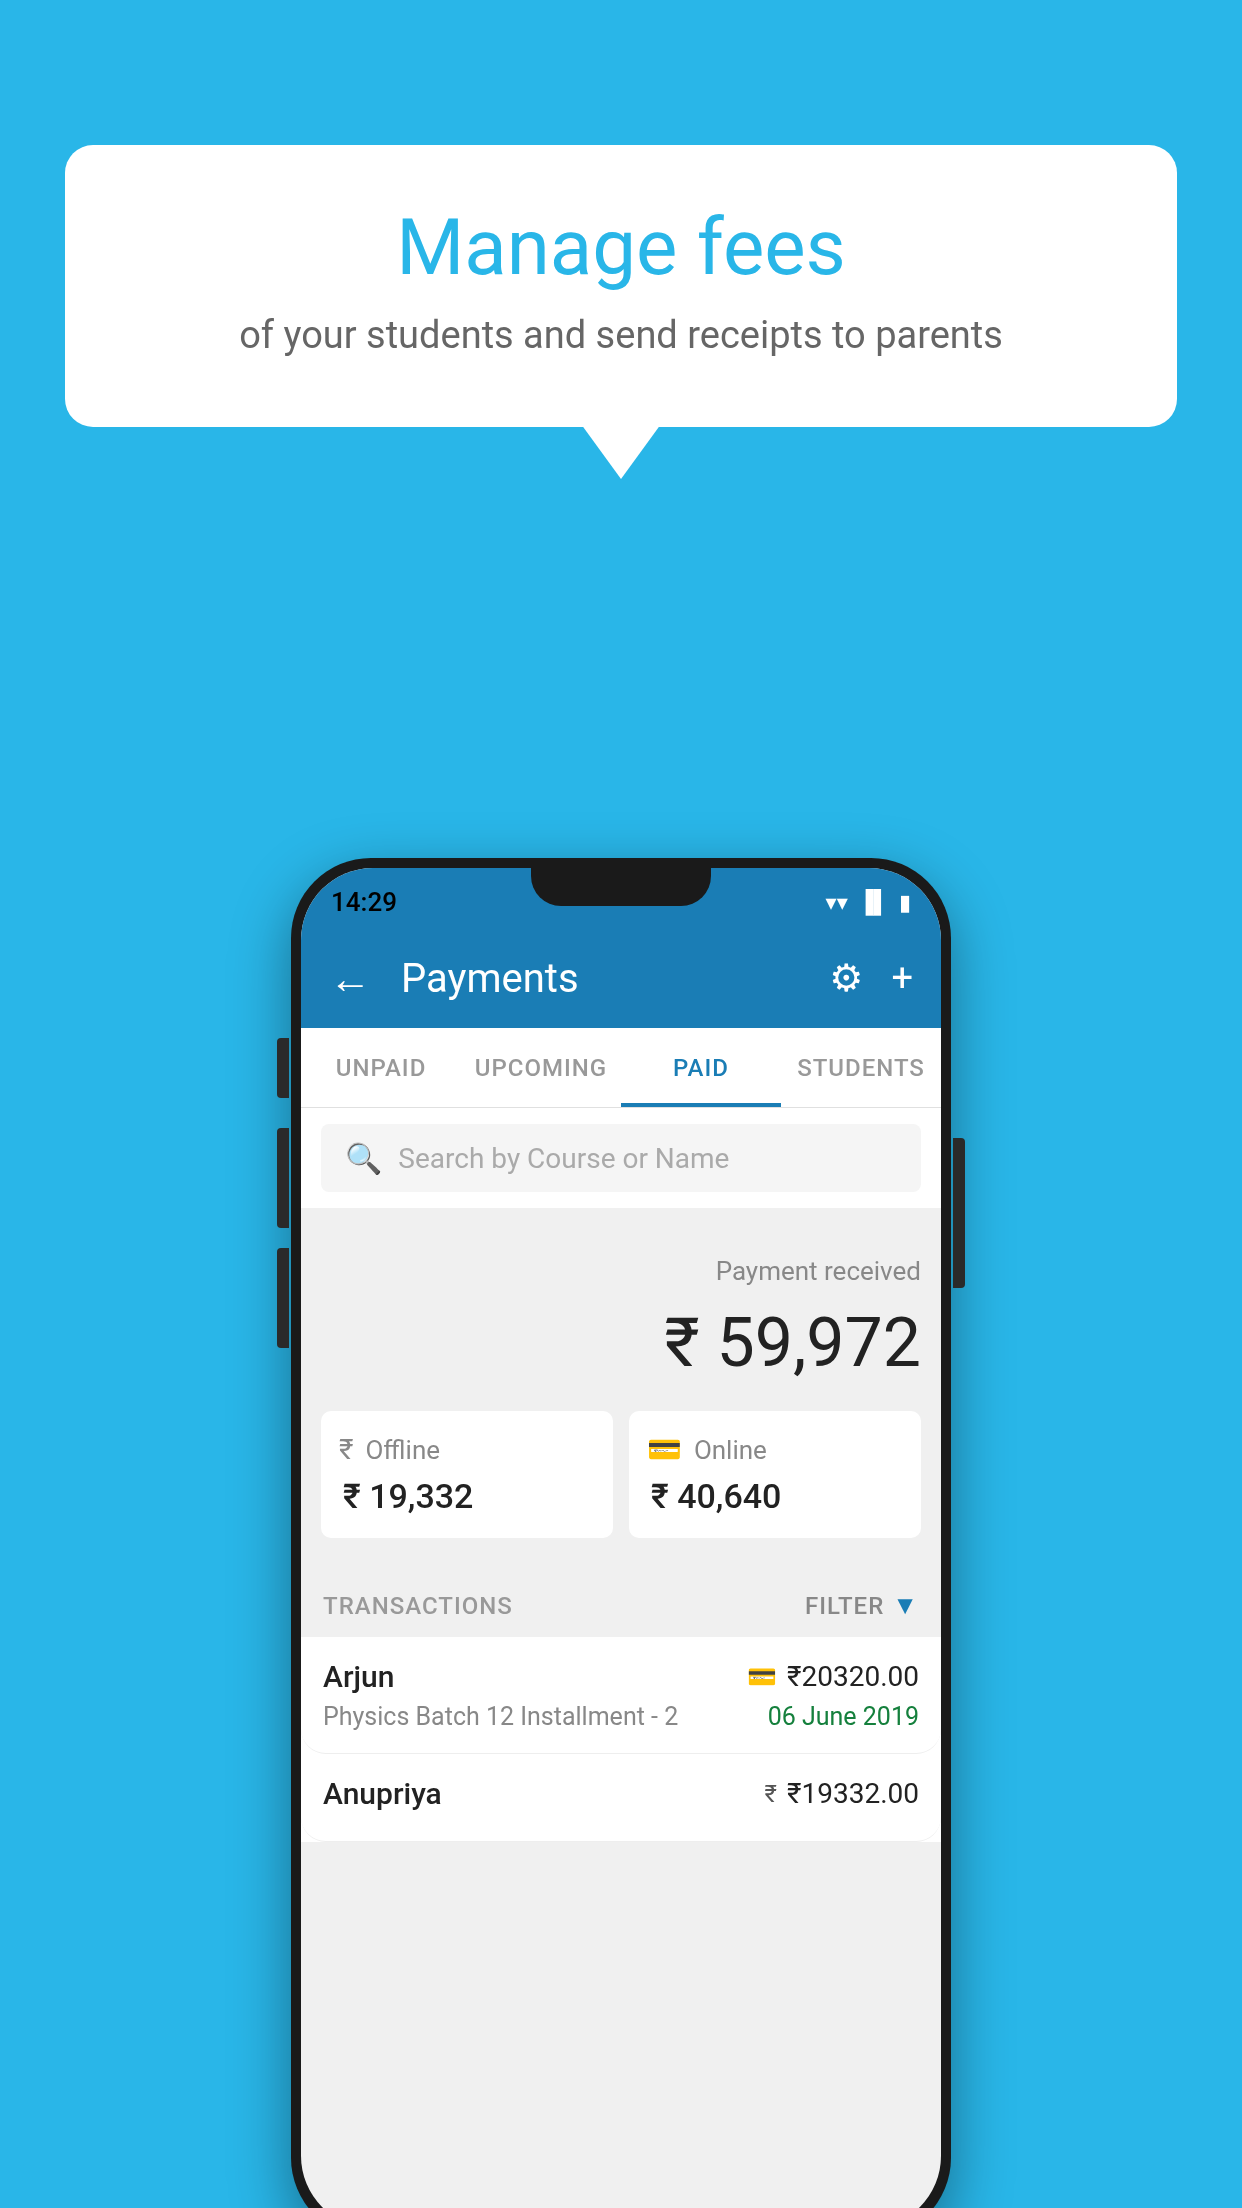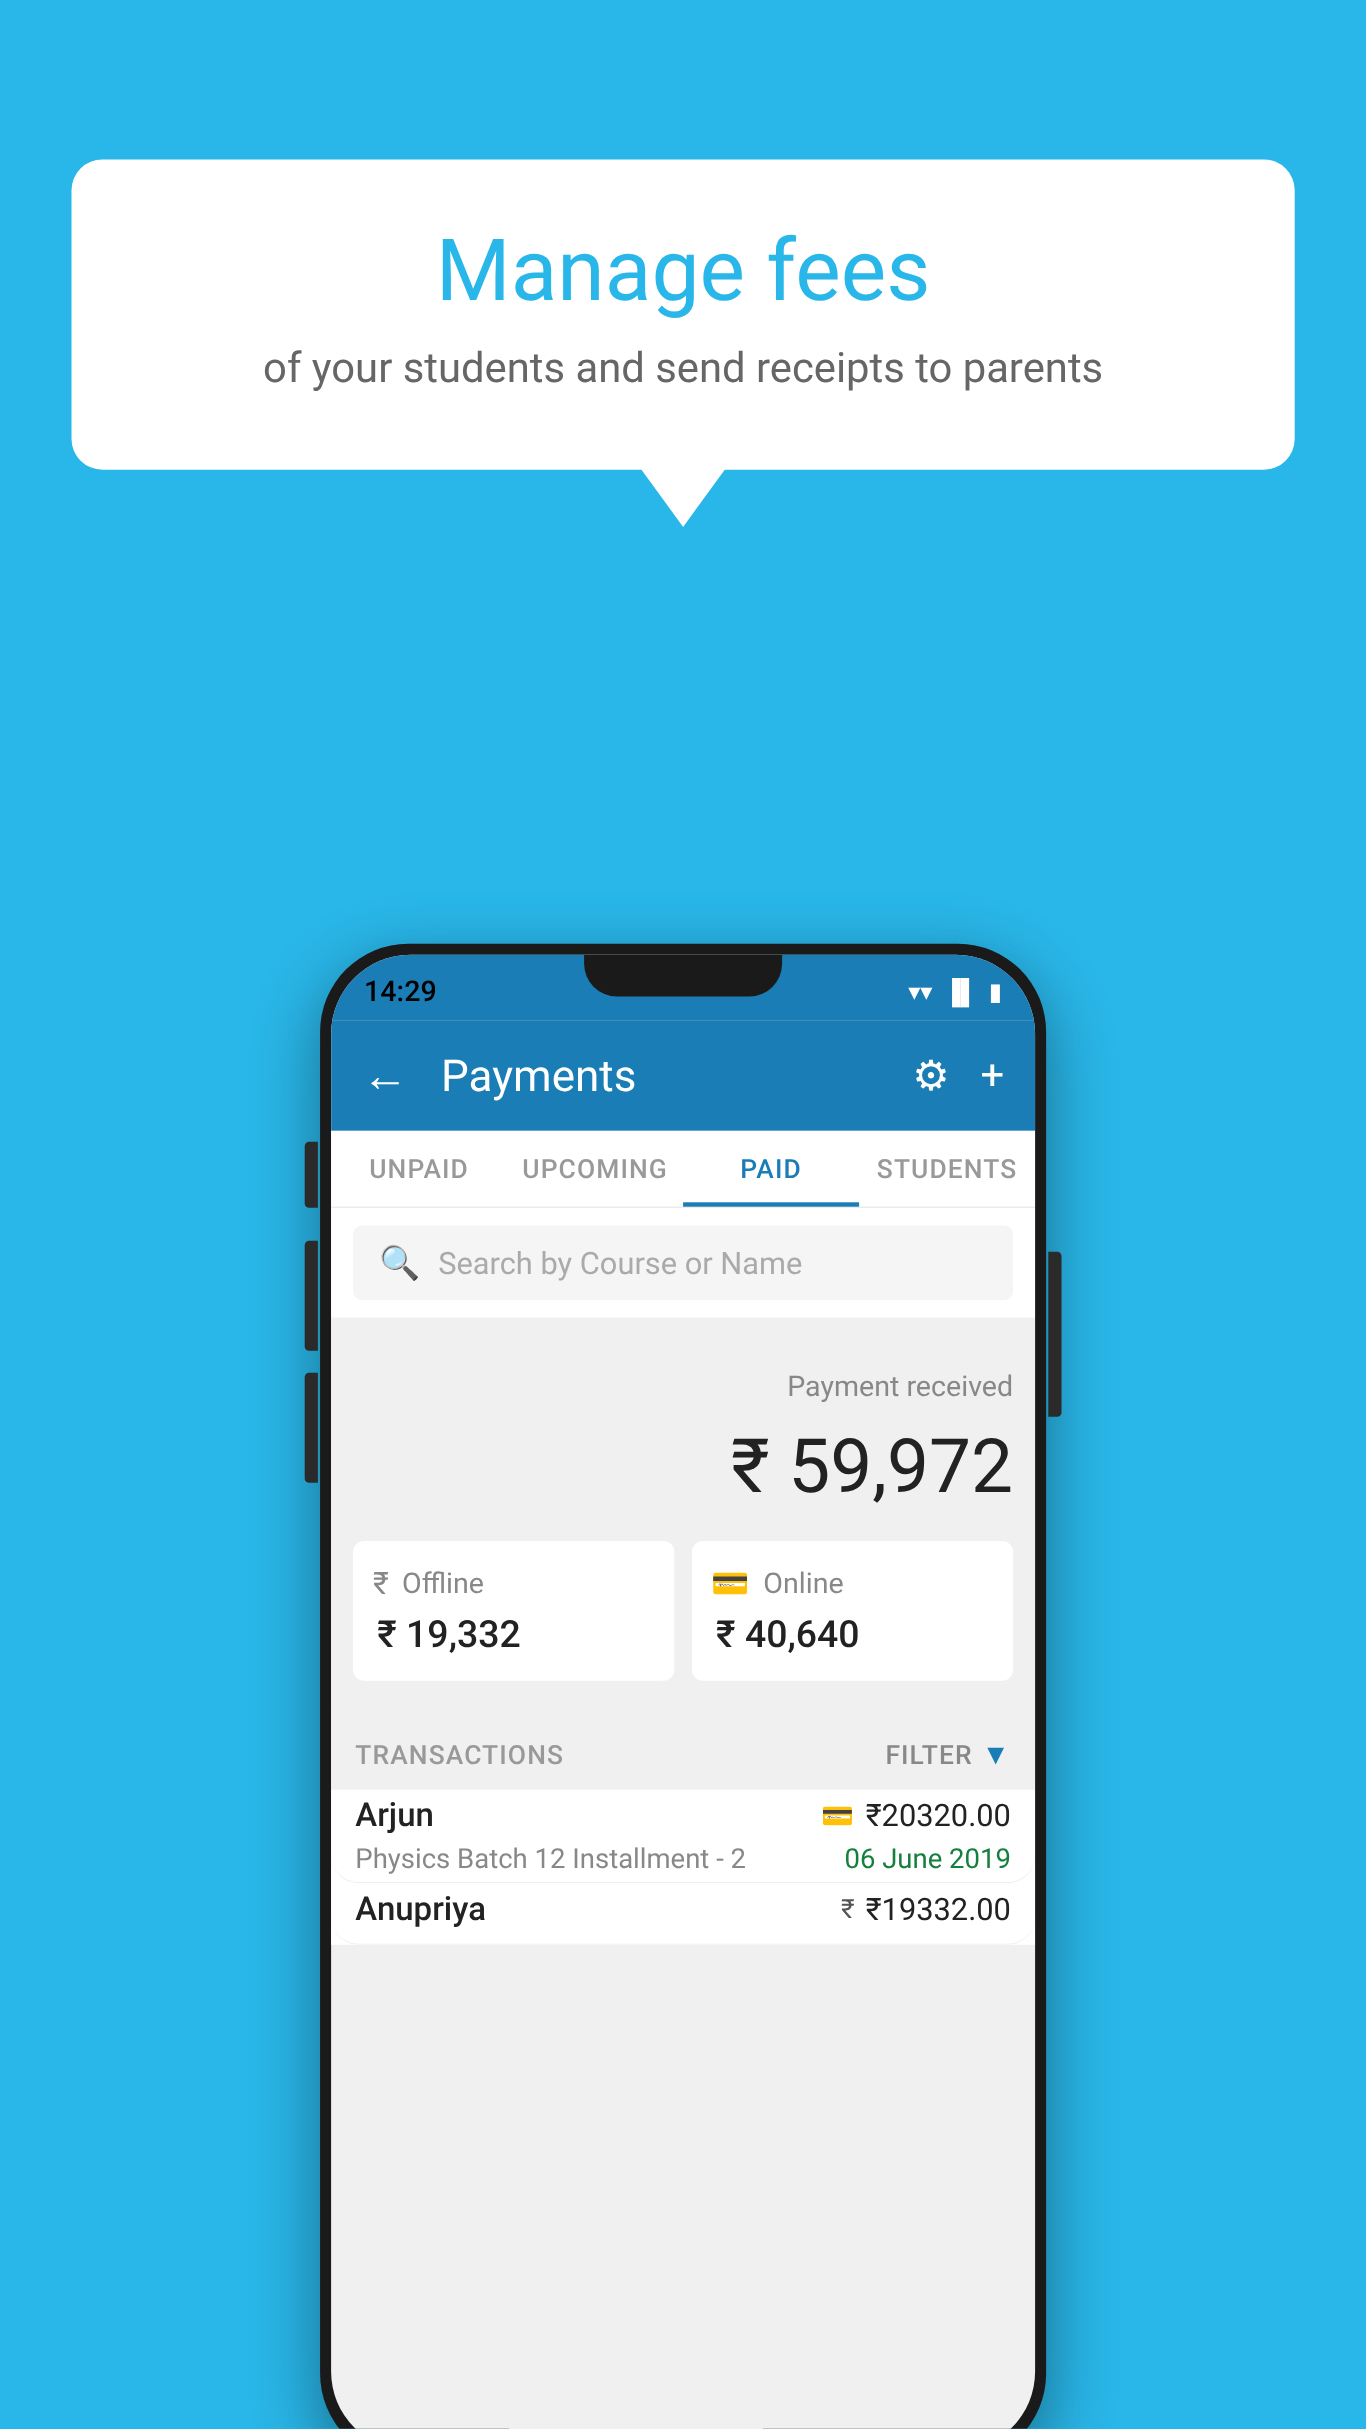--- a/index.html
+++ b/index.html
@@ -158,21 +158,21 @@
     .gear-icon, .add-icon {
       color: white;
       font-size: 38px;
     }
 
     
     .tabs {
       background: white;
       display: flex;
       border-bottom: 1px solid #e0e0e0;
-      height: 70px;
+      height: 80px;
     }
 
     .tab {
       flex: 1;
       display: flex;
       align-items: center;
       justify-content: center;
       font-size: 24px;
       font-weight: 500;
       color: #999;
@@ -314,21 +314,21 @@
       color: #1a7db5;
       font-size: 26px;
     }
 
     
     .transaction-list {
       background: white;
     }
 
     .transaction-item {
-      padding: 6px 22px;
+      padding: 22px 22px;
       border-bottom: 1px solid #eee;
       border-radius: 25px;
     }
 
     .transaction-row1 {
       display: flex;
       justify-content: space-between;
       align-items: center;
       margin-bottom: 8px;
     }

